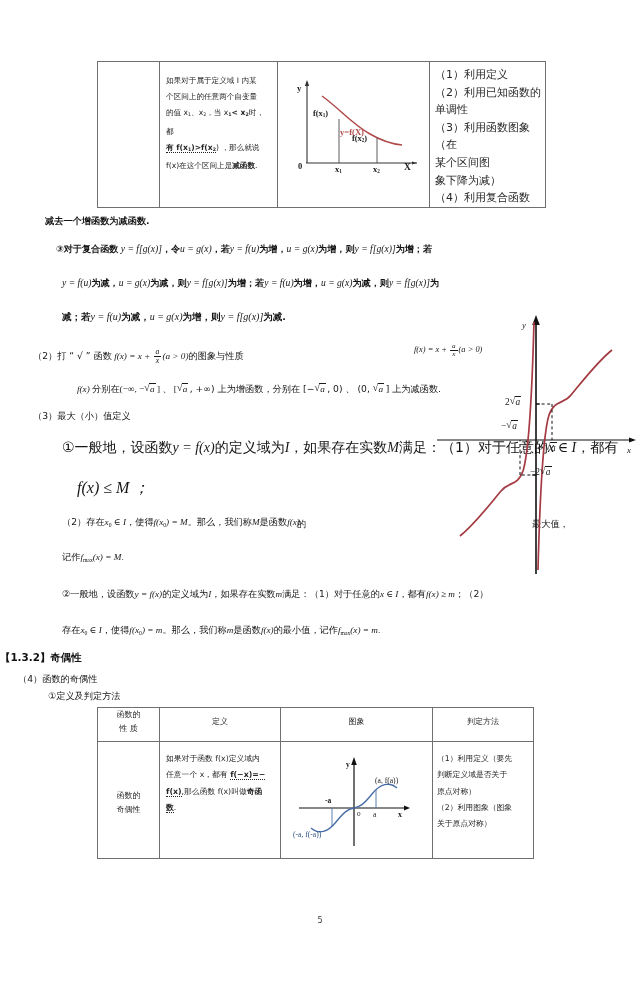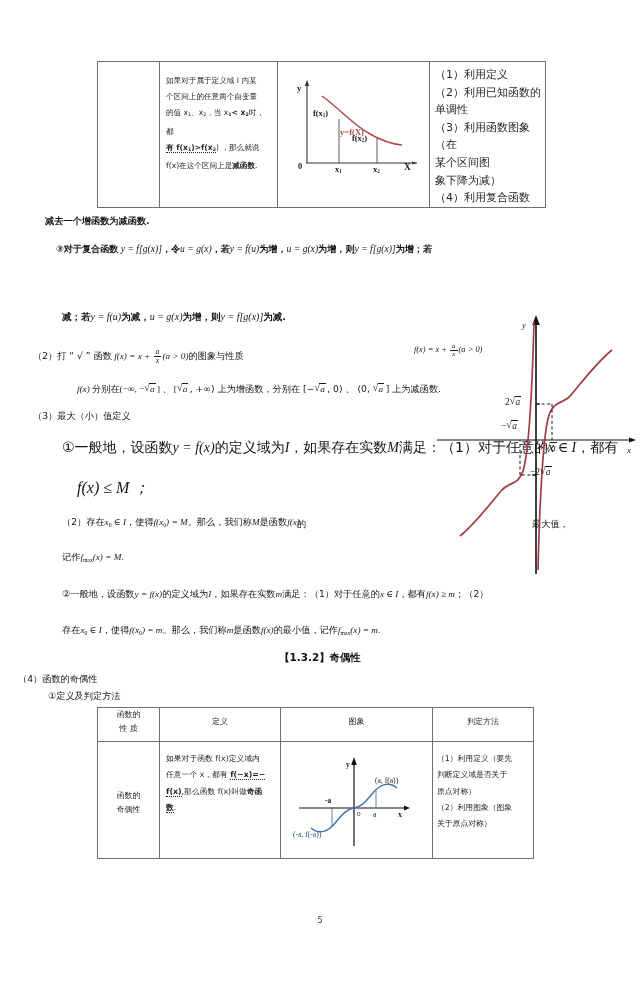--- a/index.html
+++ b/index.html
@@ -56,21 +56,21 @@
   .para-mix { font-family:"Liberation Serif","DejaVu Serif",serif; }
   .para-mix .cnb { font-family:"DejaVu Sans","Liberation Sans",sans-serif; font-weight:700; font-size:.95em; }
   .para-light { font-family:"DejaVu Sans","Liberation Sans",sans-serif; font-weight:400; }
 
   
   #graph-check { position:absolute; left:437px; top:312px; width:203px; height:262px; }
   #graph-check svg { display:block; }
 
   
   #section-heading {
-    position:absolute; left:0; width:640px; top:651px; text-align:center;
+    position:absolute; left:0; width:640px; top:651px; 
     font-family:"DejaVu Sans","Liberation Sans",sans-serif; font-weight:700; font-size:10.4px; color:#111;
   }
 
   
   #table-parity {
     position:absolute; left:97px; top:707px; width:436px;
     border-collapse:collapse; table-layout:fixed;
   }
   #table-parity td { border:1px solid #6f6f6f; padding:0; vertical-align:top; }
   .t2-c1 { width:62px; }
@@ -178,20 +178,23 @@
   </tbody>
     </table>
 
   <div class="para para-cn" style="left:45px; top:215px;">减去一个增函数为减函数.</div>
 
   <div class="para para-mix" style="left:56px; top:243px; font-size:9.6px;">
     <span class="cnb">③对于复合函数</span>
     <span class="mi">y = f[g(x)]</span><span class="cnb">，令</span><span class="mi">u = g(x)</span><span class="cnb">，若</span><span class="mi">y = f(u)</span><span class="cnb">为增，</span><span class="mi">u = g(x)</span><span class="cnb">为增，则</span><span class="mi">y = f[g(x)]</span><span class="cnb">为增；若</span>
   </div>
 
+  <div class="para para-mix" style="left:62px; top:277px; font-size:9.6px;">
+    <span class="mi">y = f(u)</span><span class="cnb">为减，</span><span class="mi">u = g(x)</span><span class="cnb">为减，则</span><span class="mi">y = f[g(x)]</span><span class="cnb">为增；若</span><span class="mi">y = f(u)</span><span class="cnb">为增，</span><span class="mi">u = g(x)</span><span class="cnb">为减，则</span><span class="mi">y = f[g(x)]</span><span class="cnb">为</span>
+  </div>
 
   <div class="para para-mix" style="left:62px; top:311px; font-size:10px;">
     <span class="cnb">减</span><span class="cnb">；若</span><span class="mi">y = f(u)</span><span class="cnb">为减，</span><span class="mi">u = g(x)</span><span class="cnb">为增，则</span><span class="mi">y = f[g(x)]</span><span class="cnb">为减.</span>
   </div>
 
   <div class="para" style="left:33px; top:348px; font-size:9.2px;">
     <span class="para-light">（2）打 “ √ ” 函数</span>
     <span class="mi">f(x) = x +
       <span class="frac">
         <span class="num mi">a</span>

